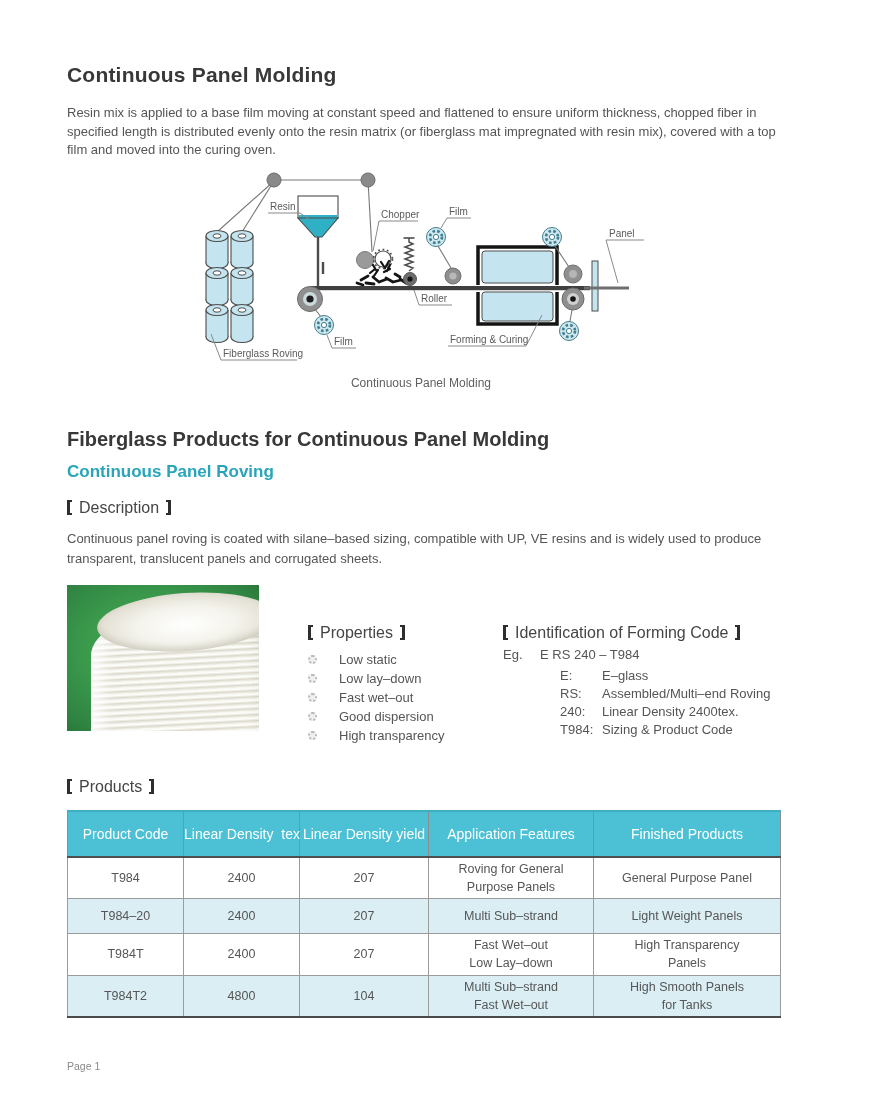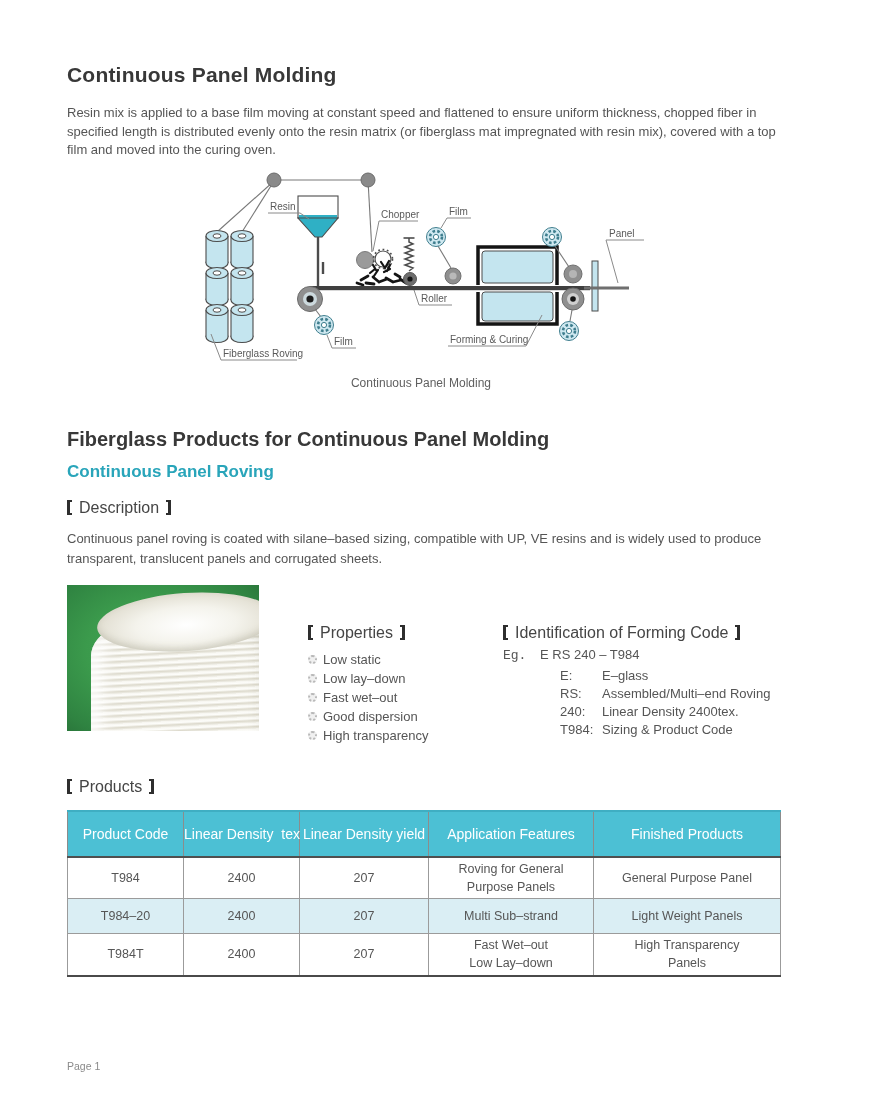--- a/index.html
+++ b/index.html
@@ -34,27 +34,27 @@
   .roving-body { position:absolute; left:24px; top:26px; width:190px; height:150px;
     background:repeating-linear-gradient(177deg, #f7f6f1 0px, #fdfdfa 2px, #dddacd 4px, #f1f0e9 6px);
     border-radius:48% 44% 6px 6px / 30% 26% 5px 5px;
     box-shadow:inset -14px 0 18px rgba(110,110,90,.28), inset 12px 0 14px rgba(255,255,255,.75); }
   .roving-top { position:absolute; left:30px; top:8px; width:178px; height:58px; transform:rotate(-4deg);
     background:radial-gradient(ellipse at 50% 55%, #ffffff 0%, #f4f3ec 40%, #e1ded1 72%, #efeee6 100%);
     border-radius:50%; box-shadow:inset 0 -3px 6px rgba(130,130,110,.25); }
 
   .sec-properties { left:308px; top:624px; }
   .props-list { position:absolute; left:308px; top:650px; list-style:none; }
-  .props-list li { display:flex; align-items:center; font-size:13px; color:#555; height:19px; }
+  .props-list li { display:flex; align-items:center; font-size:13px; color:#555; height:19px;gap:16px; }
   .prop-bullet { display:inline-block; width:9px; height:9px; border-radius:50%;
     border:2px dotted #b8b8b8; background:#f0f0f0; margin-right:6px; flex:0 0 auto; }
 
   .sec-ident { left:503px; top:624px; }
   .ident-eg { position:absolute; left:503px; top:647px; font-size:13px; color:#555; }
-  .ident-eg .eg-prefix { display:inline-block; width:37px;font-family:Liberation Mono, monospace; }
+  .ident-eg .eg-prefix { display:inline-block; width:37px; }
   .ident-rows { position:absolute; left:560px; top:666px; font-size:13px; color:#555; }
   .ident-row { display:flex; height:18px; align-items:center; }
   .ident-term { width:42px; }
   .ident-meaning { }
 
   .sec-products { left:67px; top:778px; }
 
   .products-table { position:absolute; left:67px; top:810px; width:713px; border-collapse:collapse; table-layout:fixed; }
   .products-table th {
     background:#4CC0D4; color:#fff; font-weight:normal; font-size:14px;
@@ -324,17 +324,26 @@
       </tr>
       <tr>
         <td>T984T</td>
         <td>2400</td>
         <td>207</td>
         <td><span class="cell-multiline">Fast Wet–out
 Low Lay–down</span></td>
         <td><span class="cell-multiline">High Transparency
 Panels</span></td>
       </tr>
+      <tr class="alt">
+        <td>T984T2</td>
+        <td>4800</td>
+        <td>104</td>
+        <td><span class="cell-multiline">Multi Sub–strand
+Fast Wet–out</span></td>
+        <td><span class="cell-multiline">High Smooth Panels
+for Tanks</span></td>
+      </tr>
     </tbody>
   </table>
 
   <div class="footer">Page 1</div>
 </div>
 
 </body></html>

